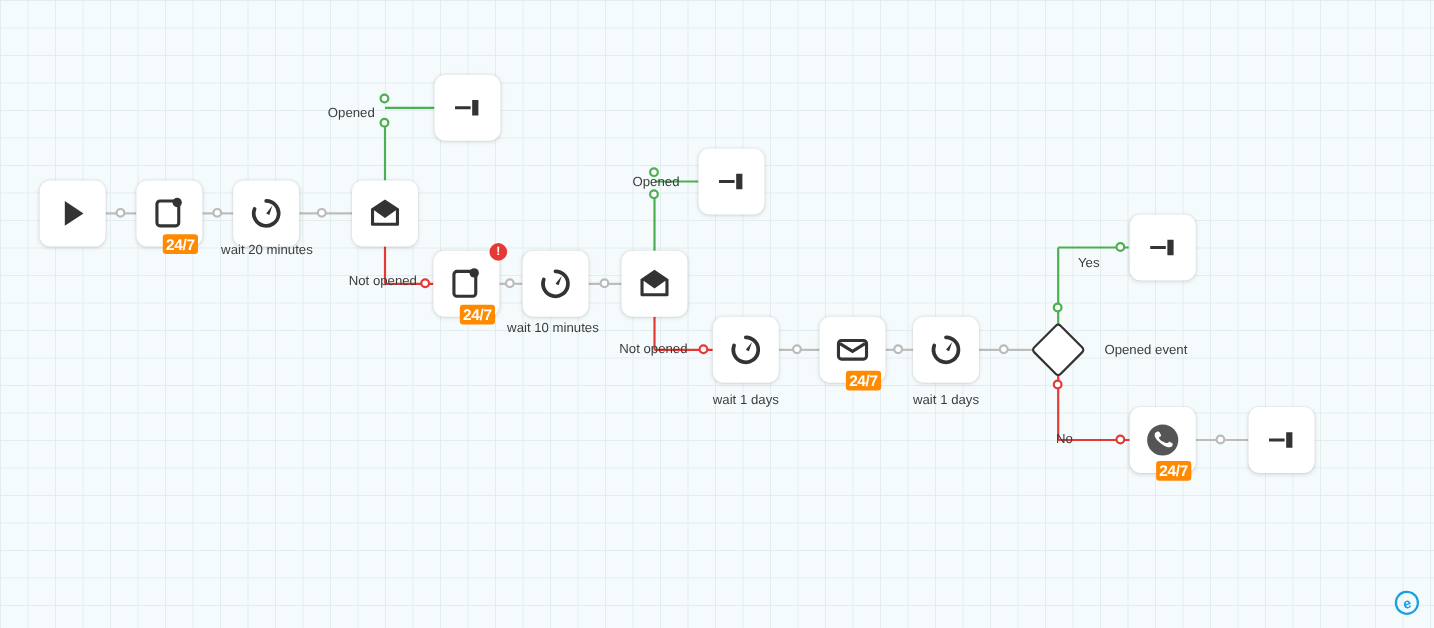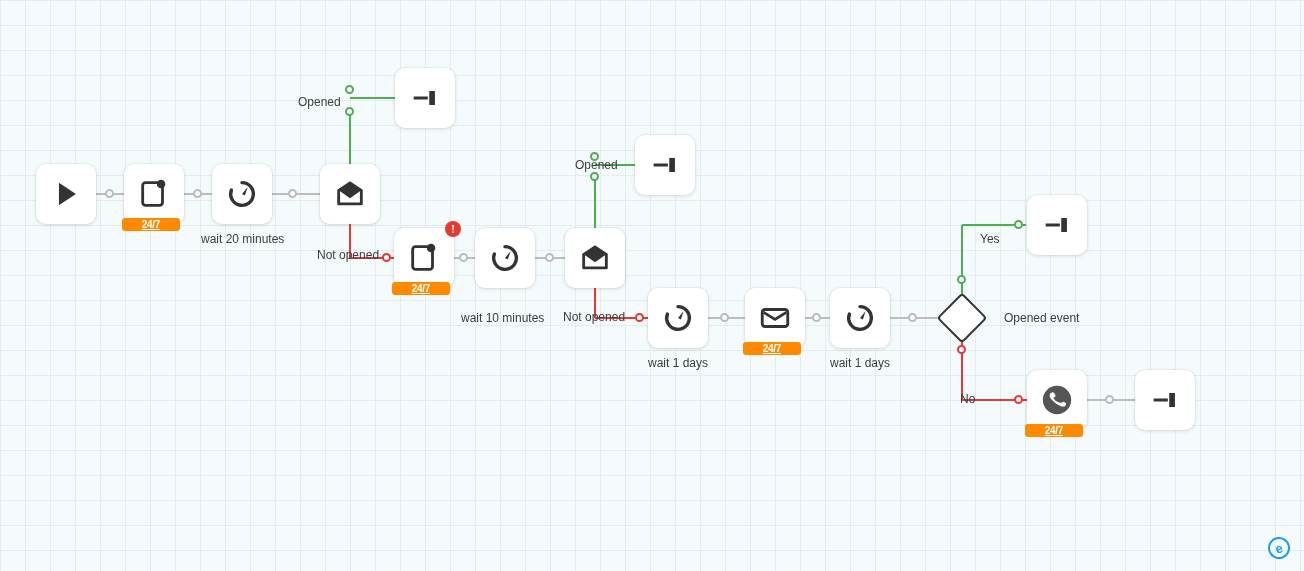--- a/index.html
+++ b/index.html
@@ -30,22 +30,22 @@
   background: #fff;
   border-radius: 10px;
   box-shadow: 0 1px 4px rgba(0,0,0,0.12), 0 0 0 1px rgba(0,0,0,0.03);
   display: flex; align-items: center; justify-content: center;
   cursor: pointer;
 }
 .node .ico { width: 34px; height: 34px; display: flex; align-items: center; justify-content: center; }
 .node .ico svg { width: 34px; height: 34px; }
 .badge247 {
   position: absolute; bottom: -7px; right: 4px;
-  background: #ff8a00; color: #fff; font-size: 10px; font-weight: bold;
-  padding: 1px 20px; border-radius: 3px; letter-spacing: -0.3px; text-decoration: underline;
+  background: #ff8a00; color: #fff; font-size: 14px; font-weight: bold;
+  padding: 1px 3px; border-radius: 3px; letter-spacing: -0.3px;
 }
 .err {
   position: absolute; top: -7px; right: -7px;
   width: 16px; height: 16px; background: #e53935; border-radius: 50%;
   color: #fff; font-size: 11px; font-weight: bold;
   display: flex; align-items: center; justify-content: center;
 }
 .label {
   position: absolute; font-size: 12px; color: #3c3c3c; white-space: nowrap;
 }
@@ -153,21 +153,21 @@
 </div>
 
 <div class="node" style="left:212px;top:164px">
   <span class="ico">
     <svg viewBox="0 0 24 24">
           <path fill="none" stroke="#333" stroke-width="2.4" stroke-linecap="round" d="M12 4a8 8 0 1 1-7.5 5.2"></path>
           <path fill="#333" d="M12 12l4-5-2 6z"></path>
         </svg>
   </span>
 </div>
-<div class="label" style="left:201px;top:232px">wait 20 minutes</div>
+<div class="label" style="left:201px;top:220px">wait 20 minutes</div>
 
 <div class="node" style="left:320px;top:164px">
   <span class="ico">
     <svg viewBox="0 0 24 24">
           <path fill="#333" d="M3 9l9-6 9 6v10a1 1 0 0 1-1 1H4a1 1 0 0 1-1-1z"></path>
           <path fill="#fff" d="M5 10l7 5 7-5v8H5z"></path>
         </svg>
   </span>
 </div>
 <div class="label" style="left:298px;top:95px">Opened</div>
@@ -193,21 +193,21 @@
 </div>
 
 <div class="node" style="left:475px;top:228px">
   <span class="ico">
     <svg viewBox="0 0 24 24">
           <path fill="none" stroke="#333" stroke-width="2.4" stroke-linecap="round" d="M12 4a8 8 0 1 1-7.5 5.2"></path>
           <path fill="#333" d="M12 12l4-5-2 6z"></path>
         </svg>
   </span>
 </div>
-<div class="label" style="left:461px;top:311px">wait 10 minutes</div>
+<div class="label" style="left:461px;top:291px">wait 10 minutes</div>
 
 <div class="node" style="left:565px;top:228px">
   <span class="ico">
     <svg viewBox="0 0 24 24">
           <path fill="#333" d="M3 9l9-6 9 6v10a1 1 0 0 1-1 1H4a1 1 0 0 1-1-1z"></path>
           <path fill="#fff" d="M5 10l7 5 7-5v8H5z"></path>
         </svg>
   </span>
 </div>
 <div class="label" style="left:575px;top:158px">Opened</div>

